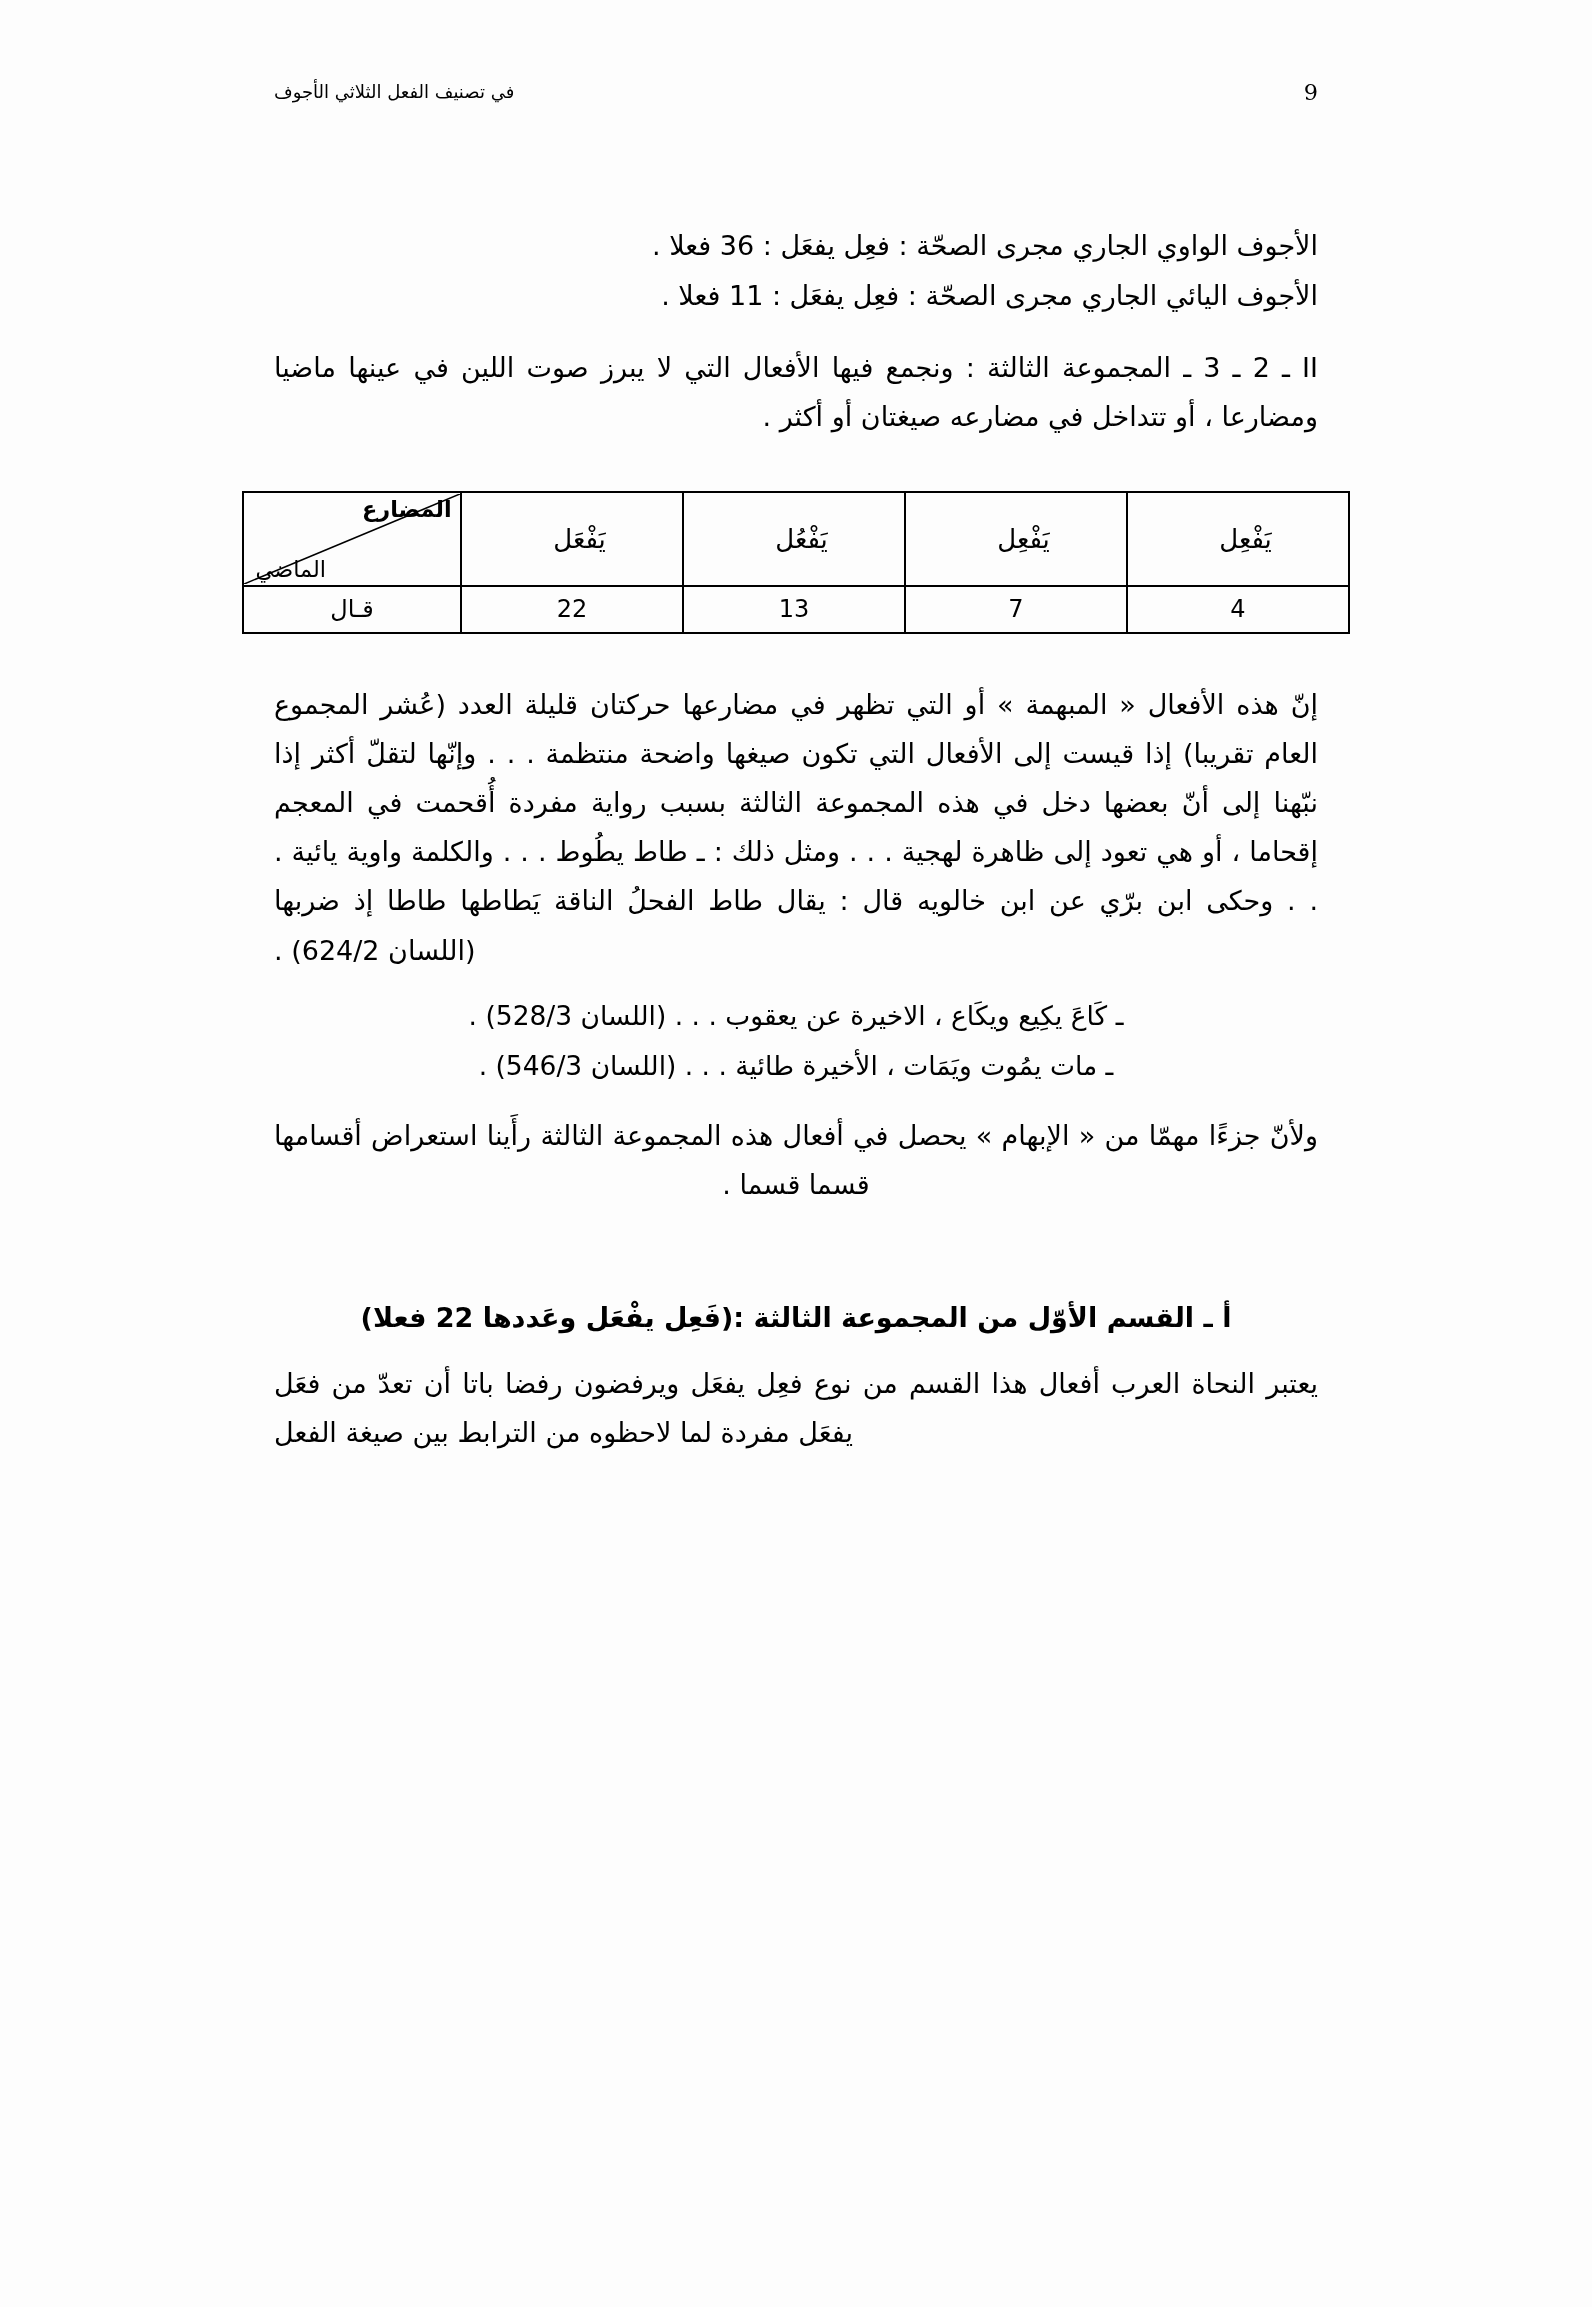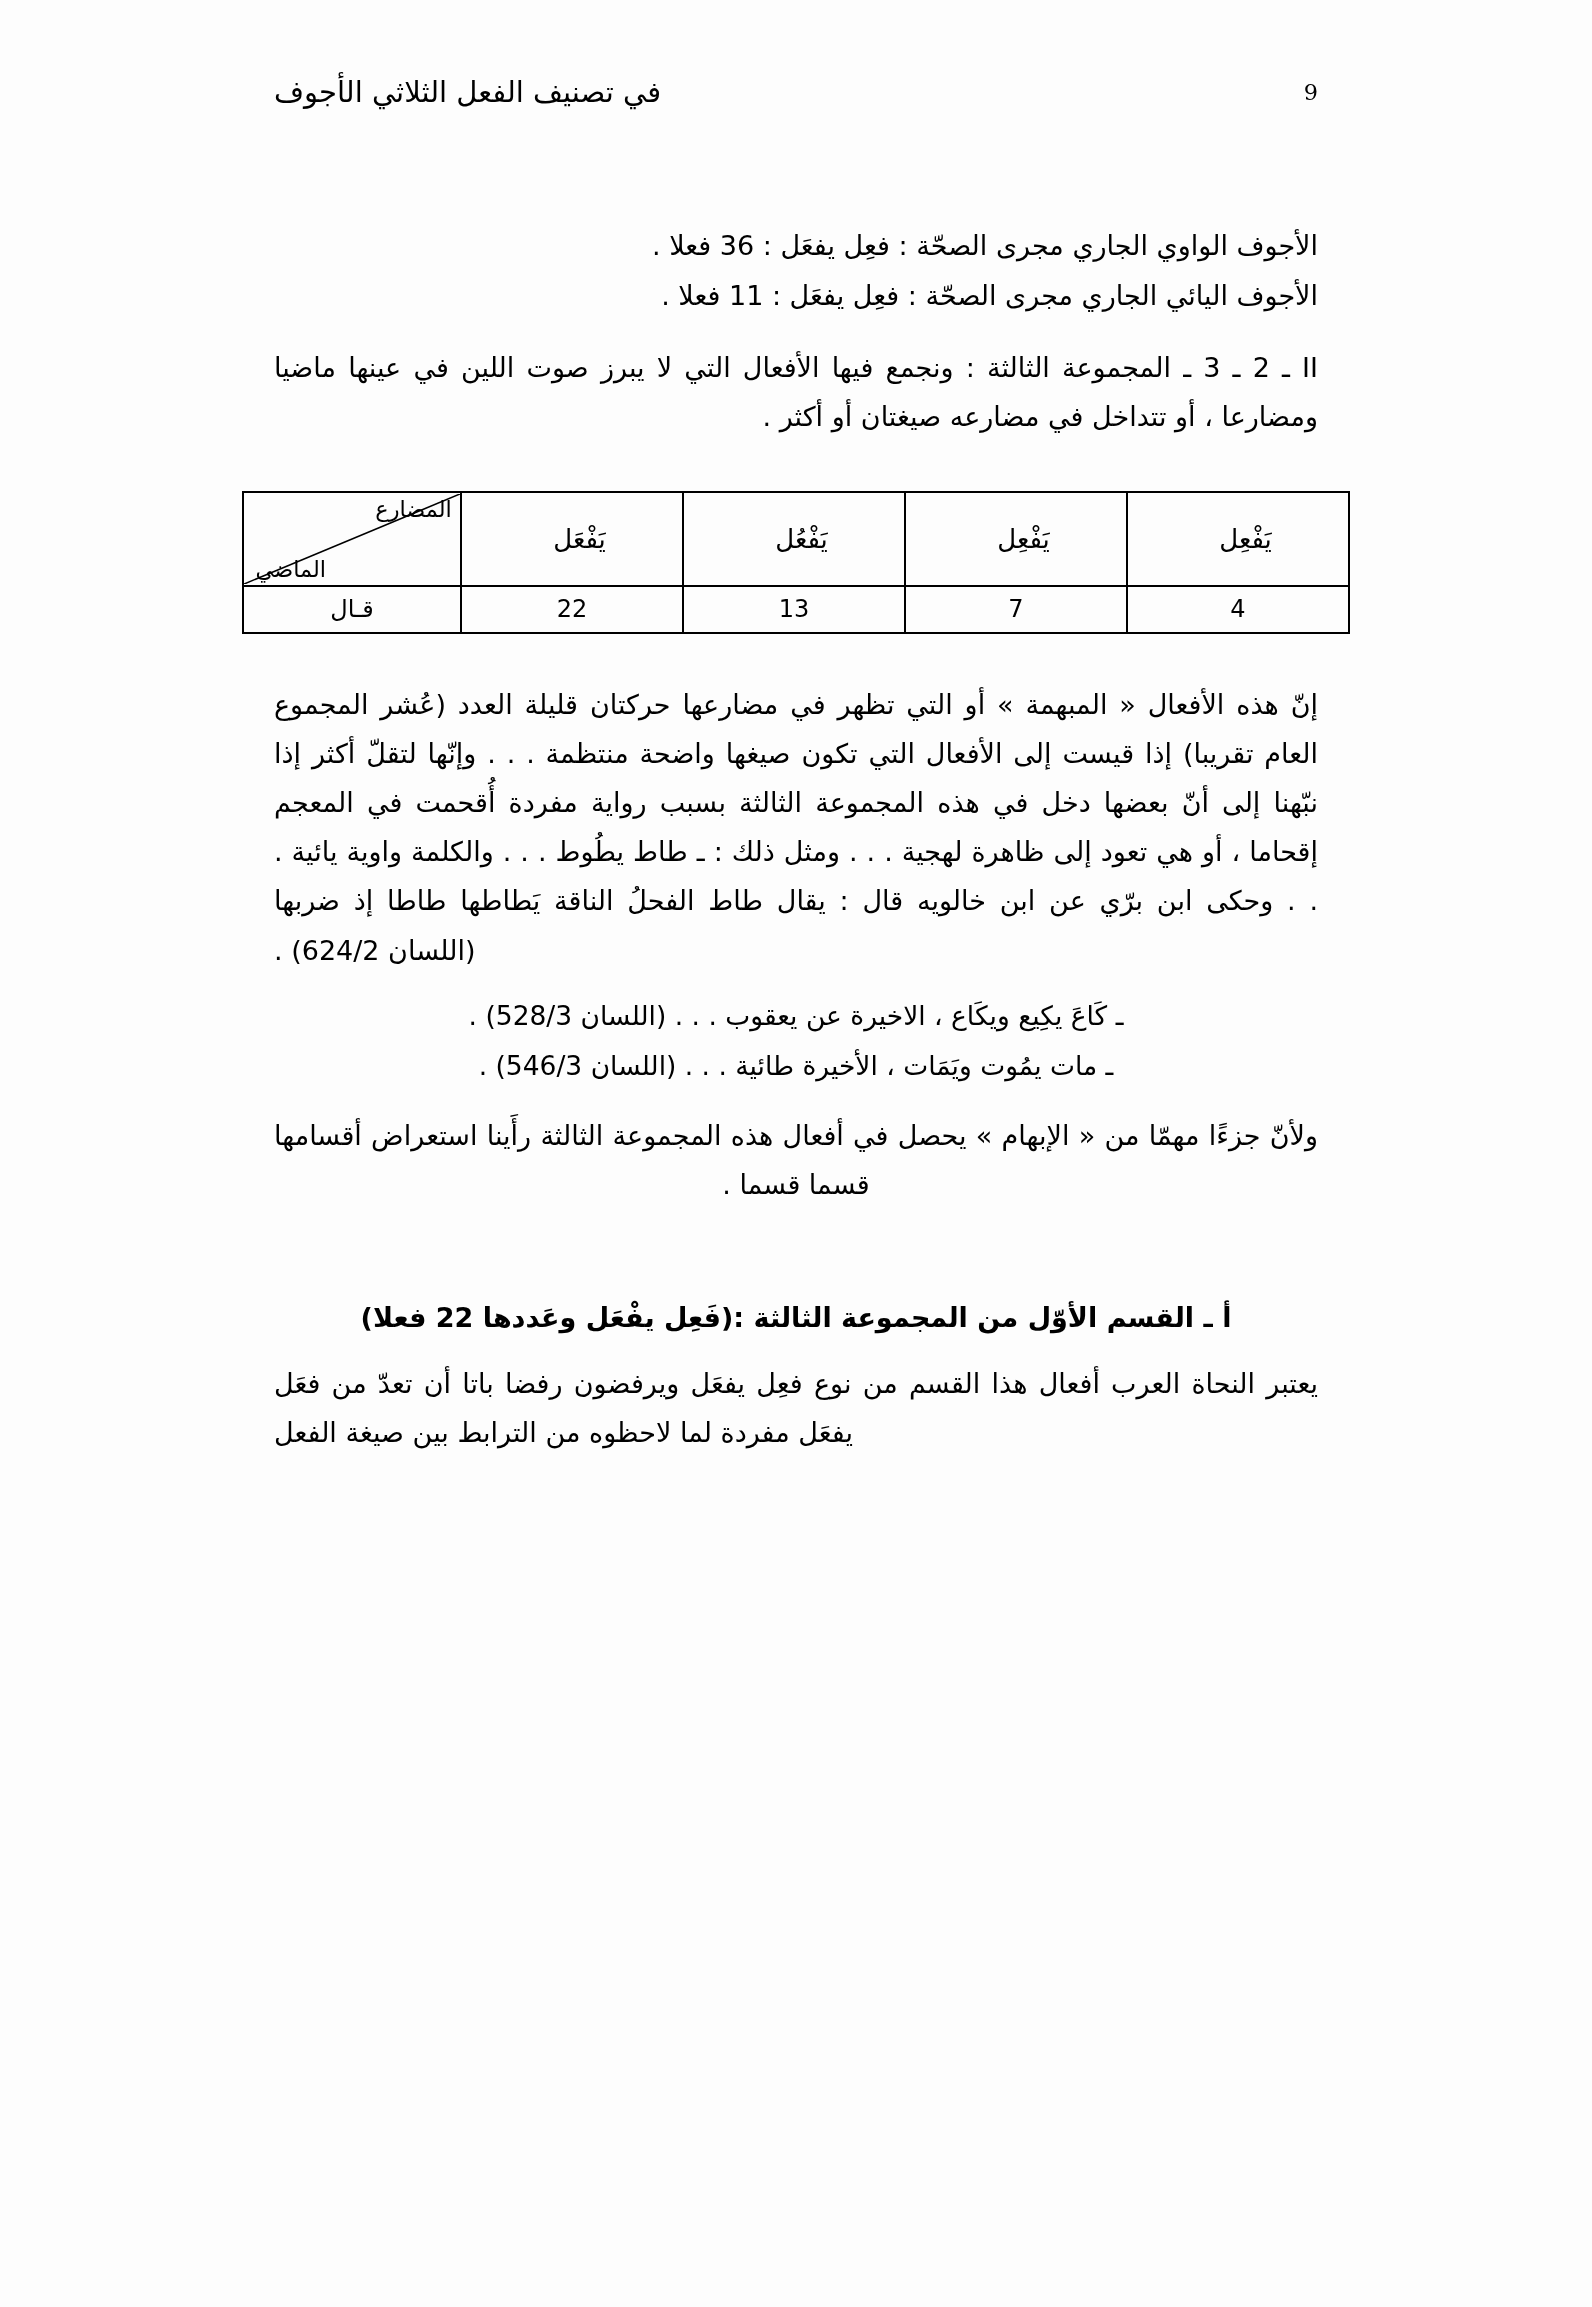--- a/index.html
+++ b/index.html
@@ -30,21 +30,21 @@
     top: 71px;
     left: 274px;
     right: 274px;
     height: 41px;
     display: flex;
     align-items: center;
     justify-content: space-between;
     flex-direction: row-reverse;
   }
   .head-title {
-    font-size: 29px;
+    font-size: 18px;
     font-weight: 400;
     letter-spacing: 0.4px;
     white-space: nowrap;
     margin-right: 340px;
   }
   .head-folio {
     font-size: 22.4px;
     font-family: "DejaVu Serif", "Liberation Serif", serif;
     direction: ltr;
     margin-left: 21px;
@@ -119,20 +119,21 @@
     inset: 0;
     width: 100%;
     height: 100%;
   }
   .corner .lbl-top {
     position: absolute;
     top: 3.3px;
     right: 8.3px;
     font-size: 22.4px;
     line-height: 1.1;
+    font-weight: bold;
   }
   .corner .lbl-bot {
     position: absolute;
     bottom: 2.5px;
     left: 11.6px;
     font-size: 22.4px;
     line-height: 1.1;
   }
 
   .bullet-line {

